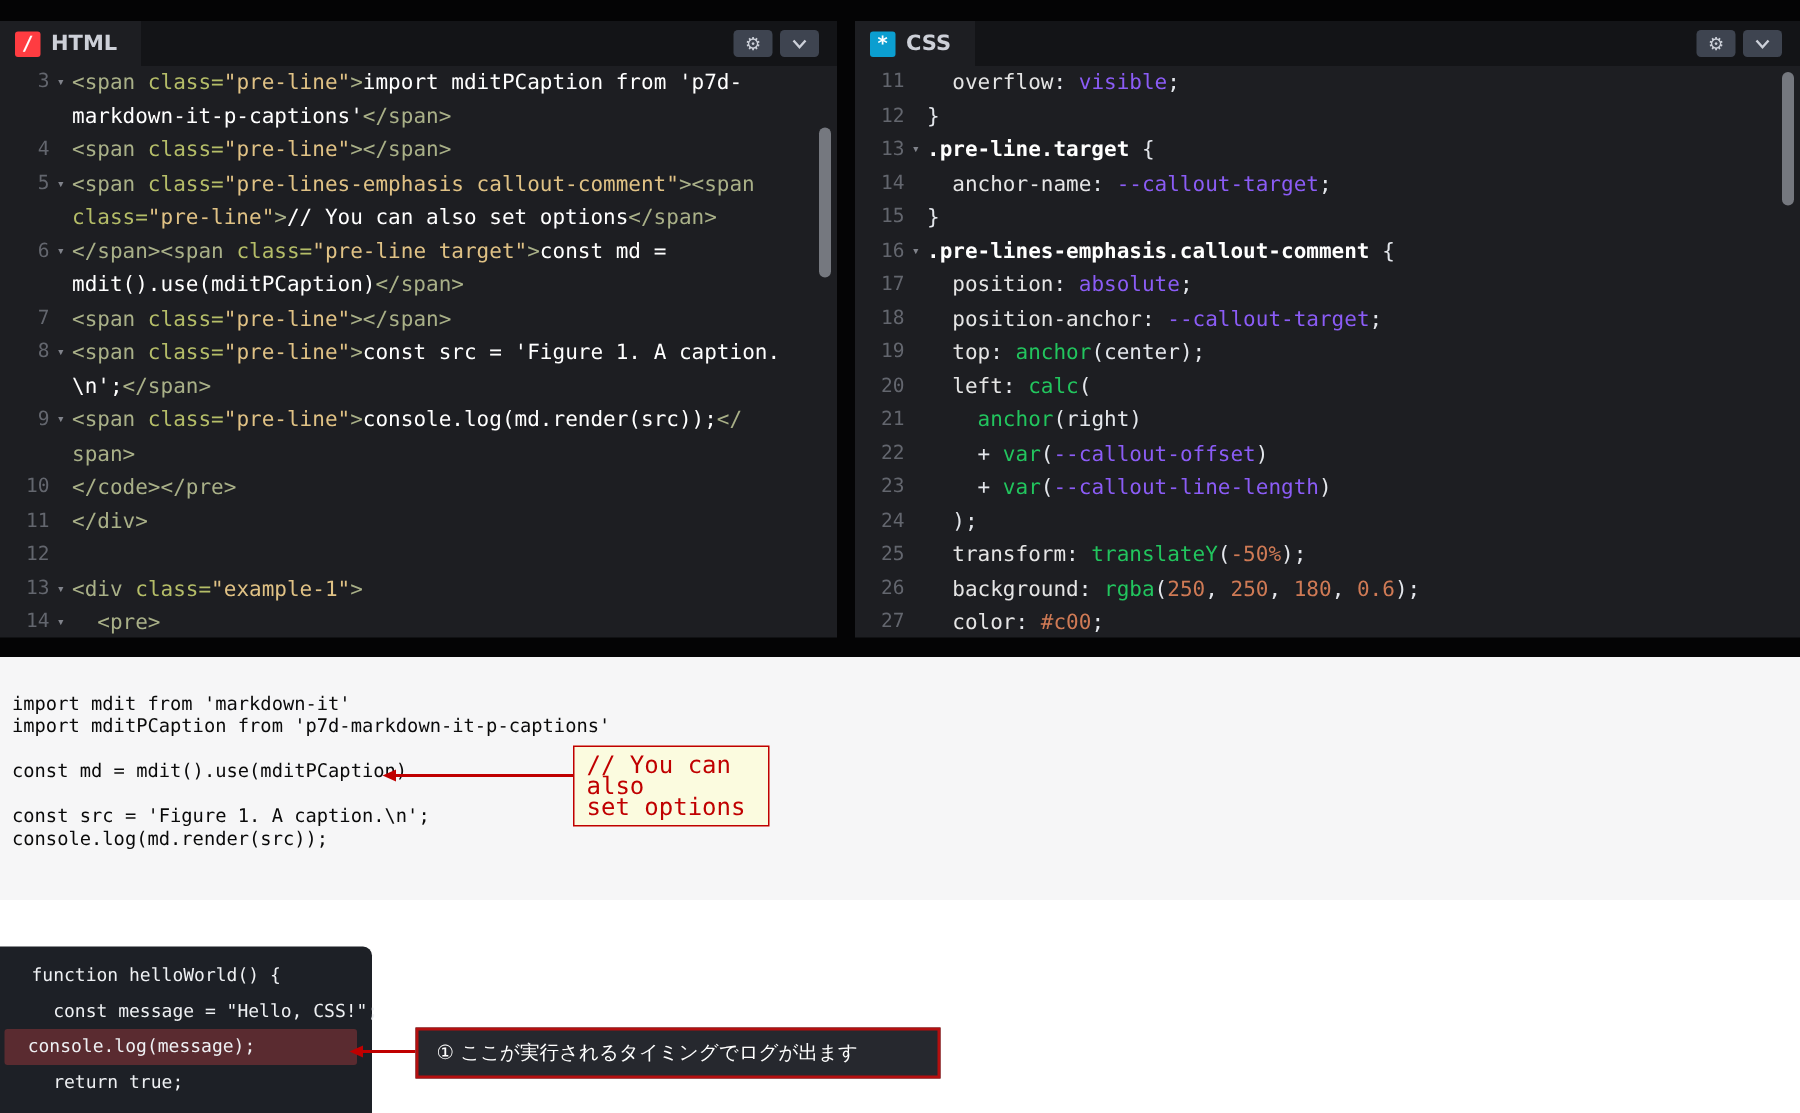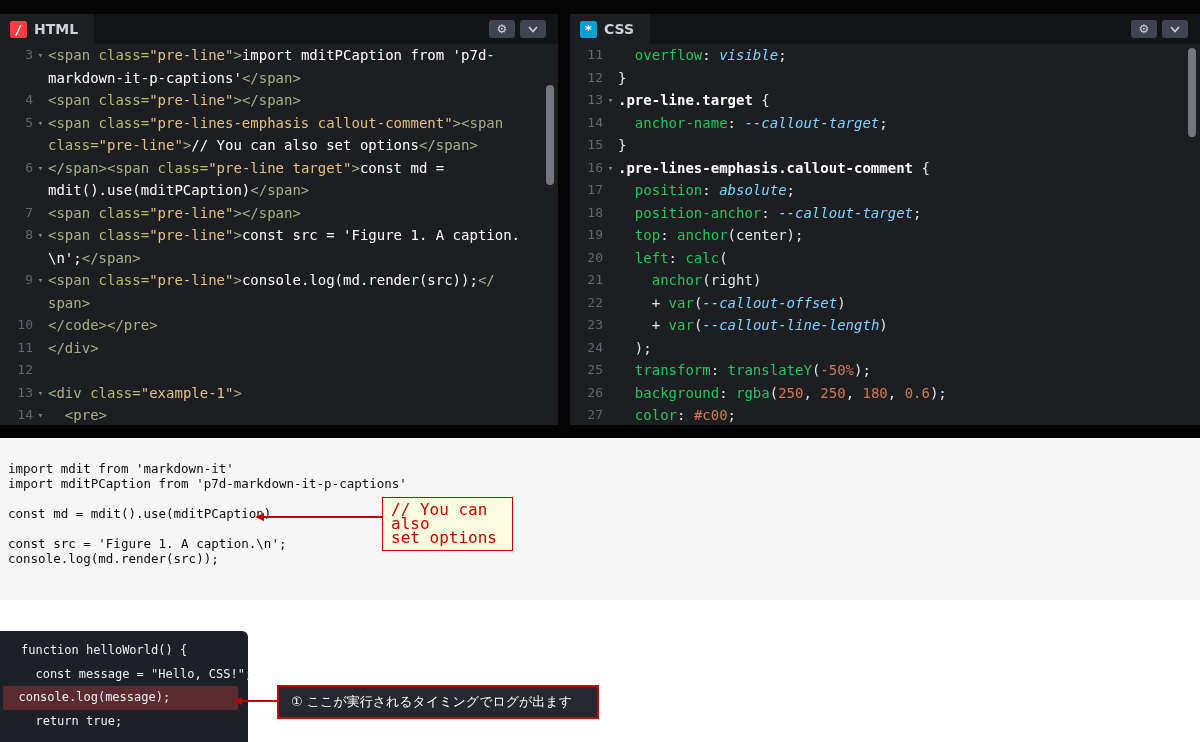--- a/index.html
+++ b/index.html
@@ -42,22 +42,22 @@
   .lnum { width:33px; text-align:right; color:#63666e; font-size:13px; }
   .fold { width:15px; text-align:center; color:#80838b; font-size:9px; cursor:pointer; }
   .codetext { flex:1; }
 
   
   .tk-t   { color:#a9b088; }                 
   .tk-a   { color:#b5bd68; }                 
   .tk-v   { color:#e0c285; }                 
   .tk-p   { color:#ffffff; font-weight:normal; } 
   .tk-sel { color:#ffffff; font-weight:bold; } 
-  .tk-pr  { color:#22c55e; }                 
-  .tk-kw  { color:#7dd3fc;font-style:italic; }                 
+  .tk-pr  { color:#e5e5e5; }                 
+  .tk-kw  { color:#8b5cf6; }                 
   .tk-fn  { color:#22c55e; }                 
   .tk-nm  { color:#cf7a55; }                 
 
   .vscroll { position:absolute; width:8px; border-radius:4px; background:#75787f; right:4px; }
   .vscroll.html { top:71px; height:100px; }
   .vscroll.css  { top:34px; height:89px; }
 
   
   .preview { position:absolute; left:0; top:438px; width:1200px; height:162px; background:#f6f6f7; }
   .pcode {
@@ -78,21 +78,21 @@
   
   .bottom { position:absolute; left:0; top:600px; width:1200px; height:142px; background:#ffffff; }
   .jsblock {
     position:absolute; left:0; top:31px; width:248px; height:111px;
     background:#1d2026; border-radius:0 6px 0 0; padding-top:8px;
     font-family:"DejaVu Sans Mono", monospace; font-size:12px; color:#eef0f3;
   }
   .jsline { height:23.5px; line-height:23.5px; padding-left:21px; white-space:pre; }
   .jsline.hl { background:#5a2b30; margin:0 10px 0 3px; padding-left:1px; border-radius:2px; }
   .callout2 {
-    position:absolute; left:277px; top:85px; width:322px; height:34px;
+    position:absolute; left:277px; top:85px; width:350px; height:34px;
     background:#26282e; border:2px solid #b40f0f; color:#ffffff;
     font-size:13px; display:flex; align-items:center; padding:0 12px;
     font-family:"DejaVu Sans", sans-serif;
   }
   .conn2-line  { position:absolute; left:241px; top:100px; width:36px; height:2px; background:#c00000; }
   .conn2-arrow { position:absolute; left:233px; top:97px; width:0; height:0;
                  border-right:9px solid #c00000; border-top:4px solid transparent; border-bottom:4px solid transparent; }
 </style>
 </head>
 <body>

